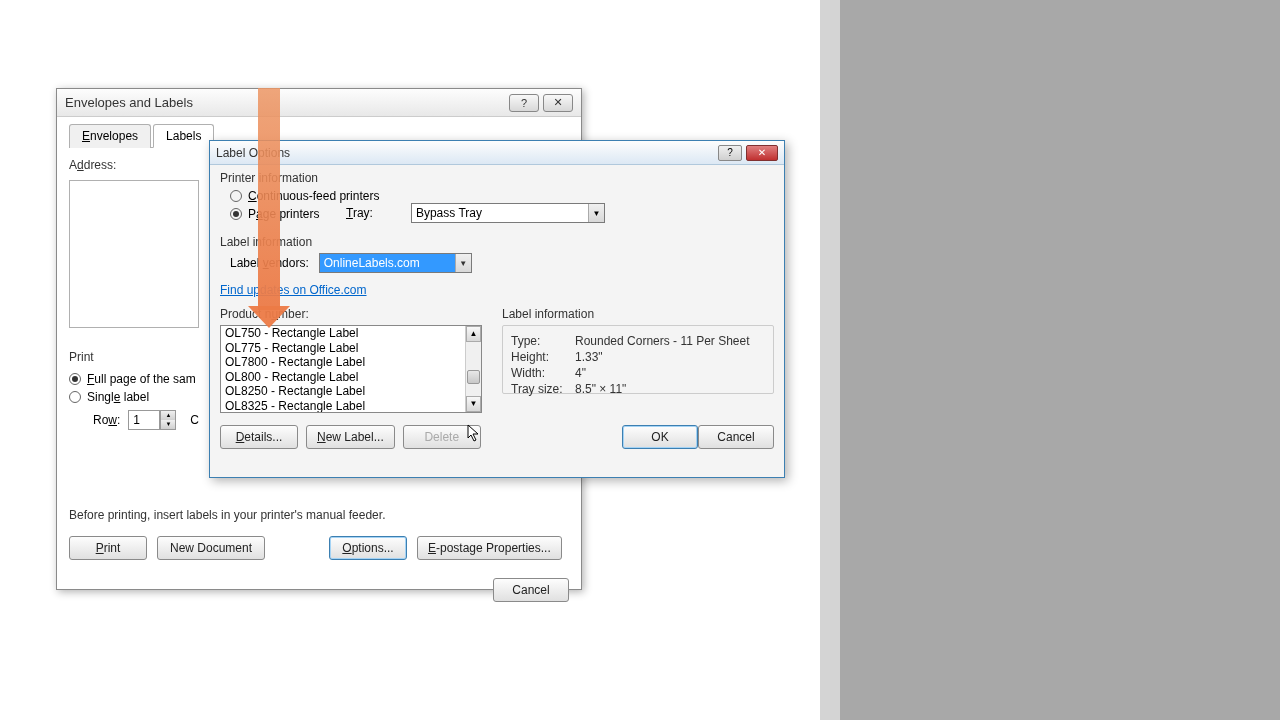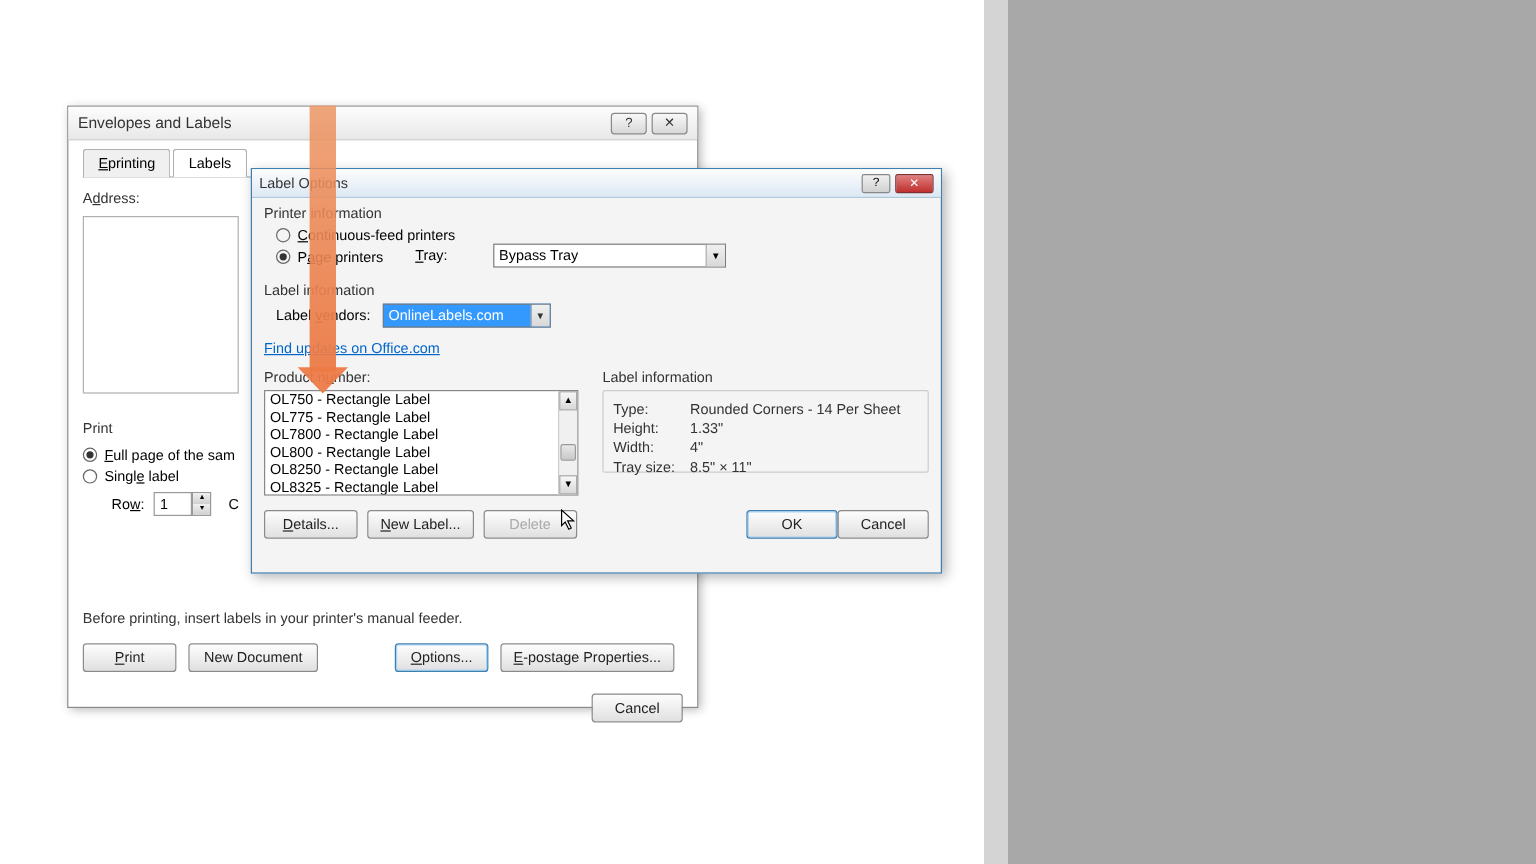--- a/index.html
+++ b/index.html
@@ -153,21 +153,21 @@
 <div class="right-panel"></div>
 
 <div class="dialog1">
   <div class="titlebar">
     <span class="title">Envelopes and Labels</span>
     <div class="title-btn">?</div>
     <div class="title-btn">✕</div>
   </div>
   <div class="dialog1-body">
     <div class="tabs">
-      <div class="tab"><span class="underline">E</span><span>printing</span></div>
+      <div class="tab"><span class="underline">E</span><span>nvelopes</span></div>
       <div class="tab active">Labels</div>
     </div>
 
     <div>
       <span class="field-label">A<span class="underline">d</span>dress:</span>
       <div class="address-box"></div>
     </div>
 
     <div class="print-section">
       <div class="field-label">Print</div>
@@ -230,21 +230,21 @@
       <div class="select" style="width:194px">
         <span>Bypass Tray</span>
         <div class="arrow">▼</div>
       </div>
     </div>
 
     <div class="group-label" style="margin-top:12px">Label information</div>
     <div style="display:flex;align-items:center;margin-left:10px;margin-top:4px">
       <span>Label <span class="underline">v</span>endors:</span>
       <span style="width:10px"></span>
-      <div class="select selected-text" style="width:140px">
+      <div class="select selected-text" style="width:153px">
         <span>OnlineLabels.com</span>
         <div class="arrow" style="color:#333">▼</div>
       </div>
     </div>
     <div style="margin-top:10px">
       <span class="link">Find updates on Office.com</span>
     </div>
 
     <div class="two-col">
       <div>
@@ -265,21 +265,21 @@
               </div>
             <div class="scroll-btn">▼</div>
           </div>
         </div>
       </div>
       <div style="flex:1">
         <div class="group-label">Label information</div>
         <div class="info-panel" style="margin-top:0;height:69px">
           <div class="info-row">
               <span class="info-label">Type:</span>
-              <span class="info-value">Rounded Corners - 14 Per Sheet</span>
+              <span class="info-value">Rounded Corners - 11 Per Sheet</span>
             </div>
           <div class="info-row">
               <span class="info-label">Height:</span>
               <span class="info-value">1.33"</span>
             </div>
           <div class="info-row">
               <span class="info-label">Width:</span>
               <span class="info-value">4"</span>
             </div>
           <div class="info-row">

